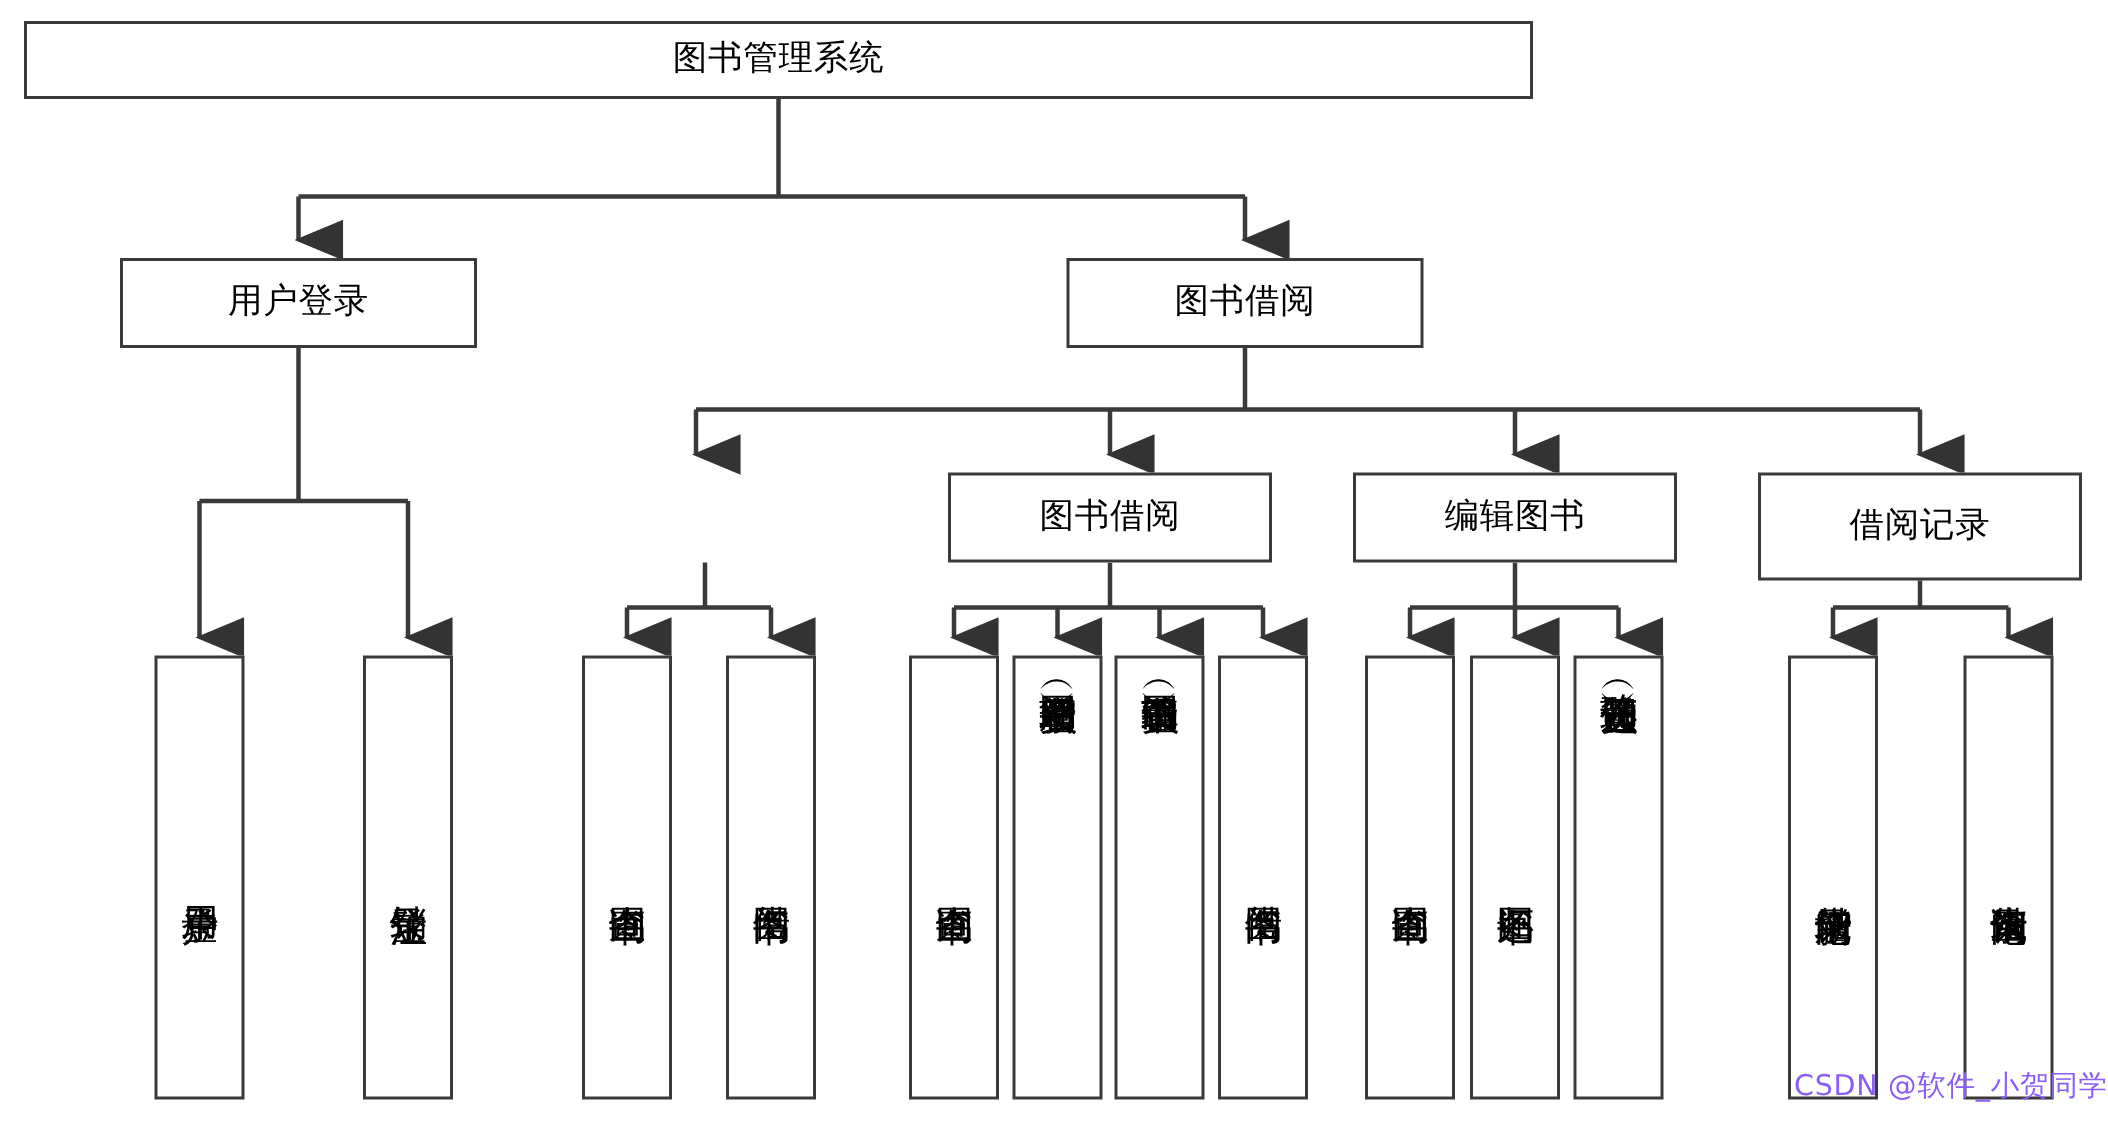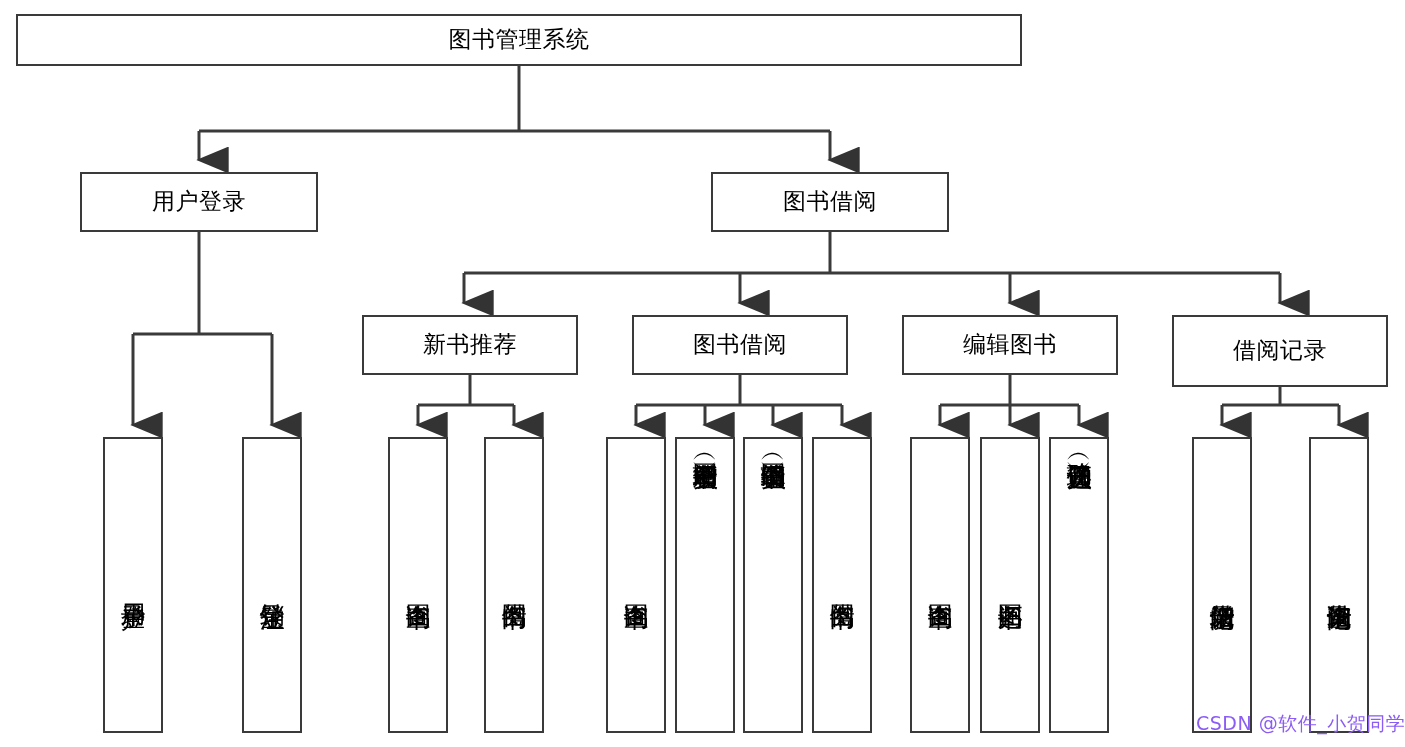--- a/index.html
+++ b/index.html
@@ -122,23 +122,20 @@
     <span>图书管理系统</span>
   </div>
 
   <div class="node horiz" style="left:80px; top:172px; width:238px; height:60px;">
     <span>用户登录</span>
   </div>
   <div class="node horiz" style="left:711px; top:172px; width:238px; height:60px;">
     <span>图书借阅</span>
   </div>
 
-  <div class="node horiz" style="left:362px; top:315px; width:216px; height:60px;">
-    <span>新书推荐</span>
-  </div>
   <div class="node horiz" style="left:632px; top:315px; width:216px; height:60px;align-items:center;">
     <span>图书借阅</span>
   </div>
   <div class="node horiz" style="left:902px; top:315px; width:216px; height:60px;">
     <span>编辑图书</span>
   </div>
   <div class="node horiz" style="left:1172px; top:315px; width:216px; height:72px;">
     <span>借阅记录</span>
   </div>
 

